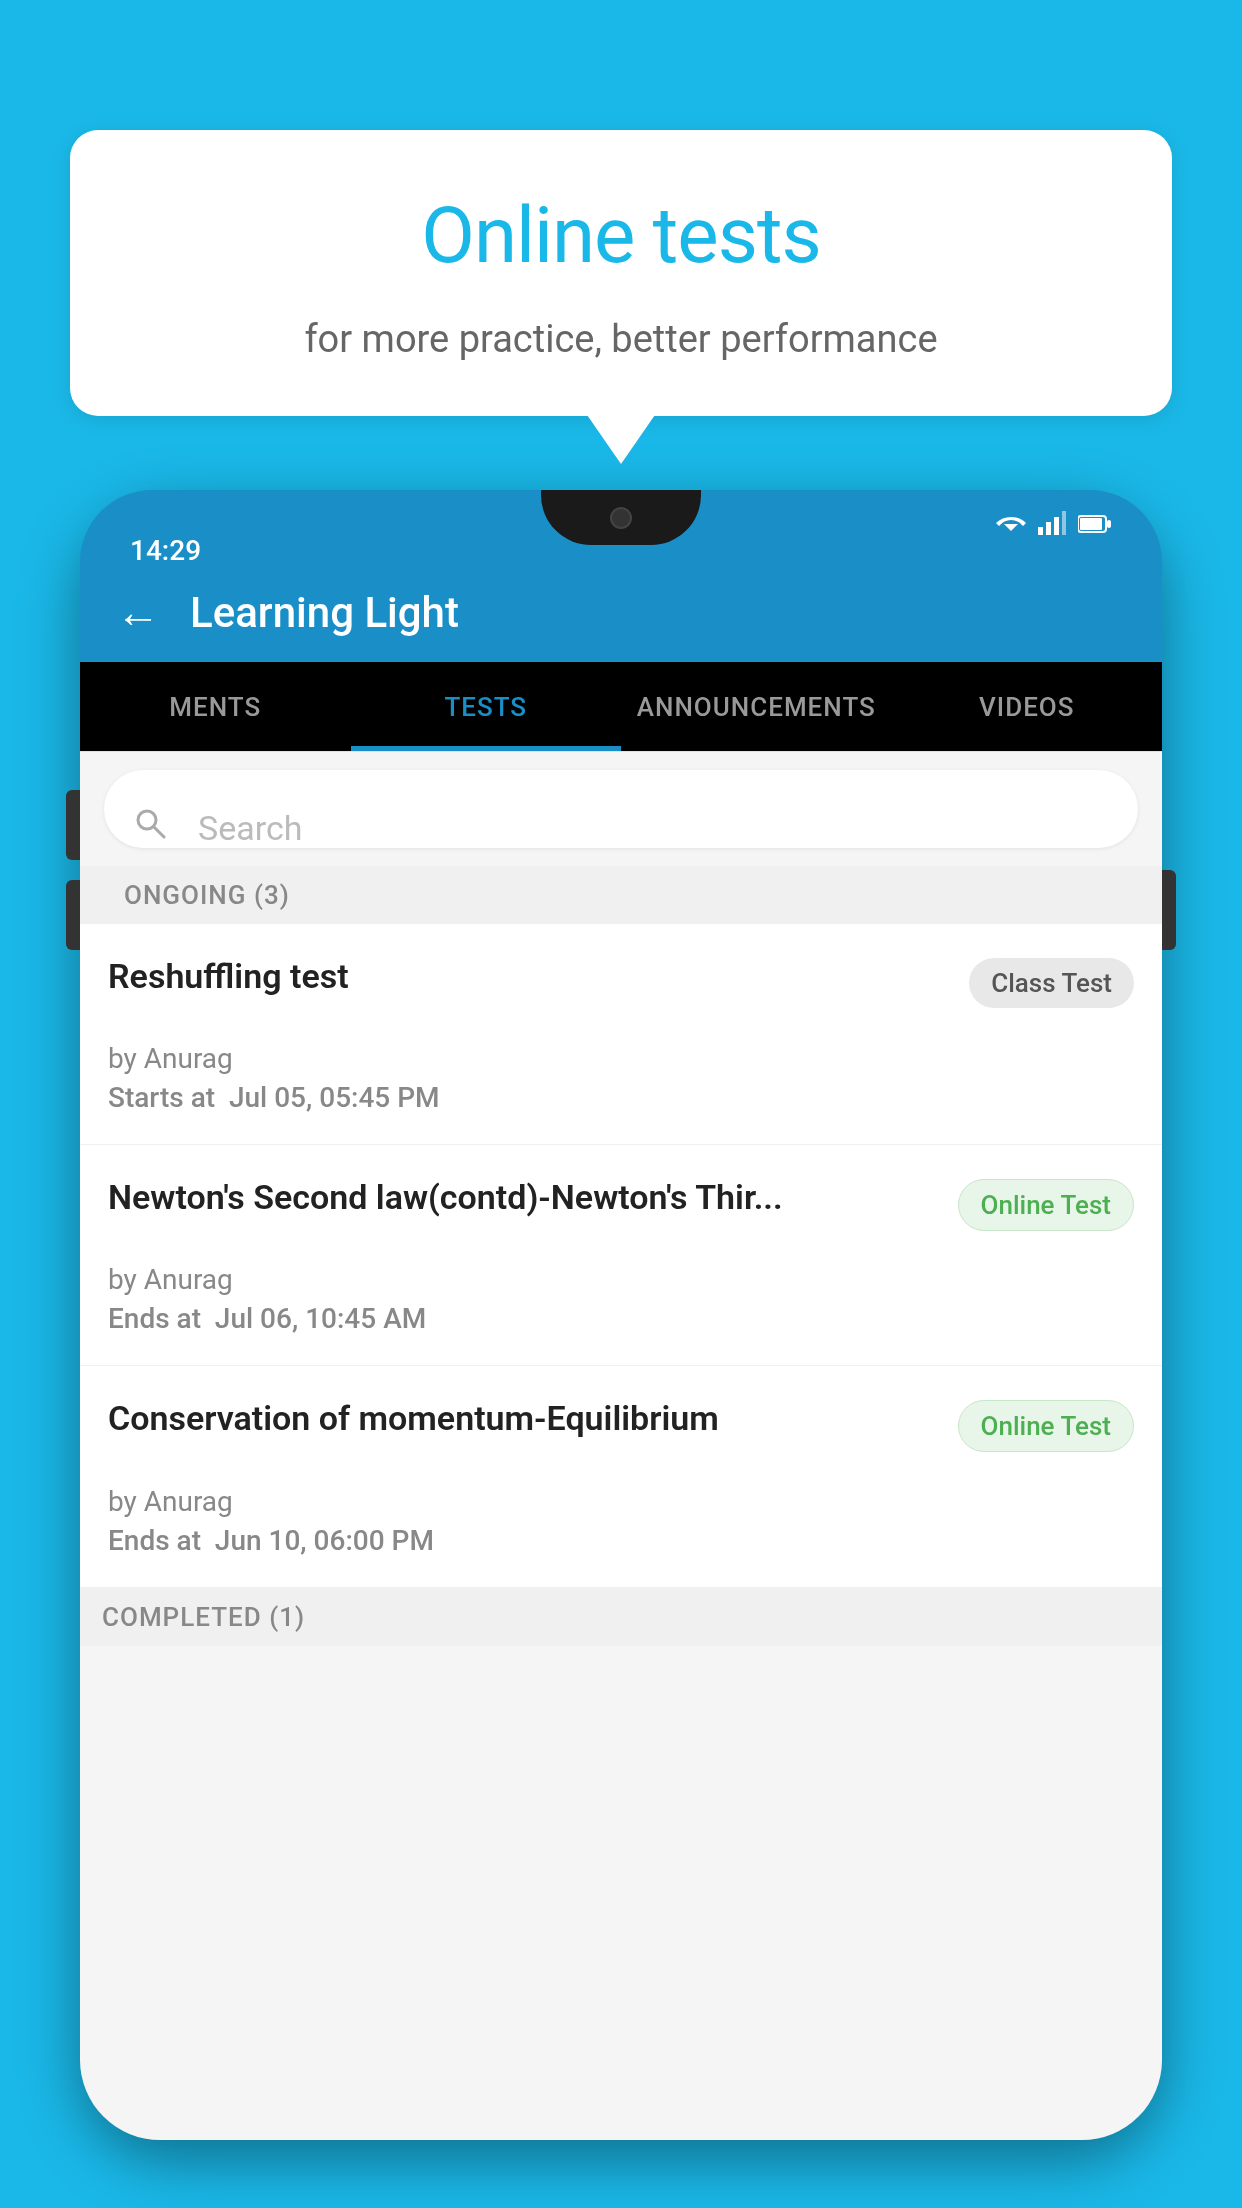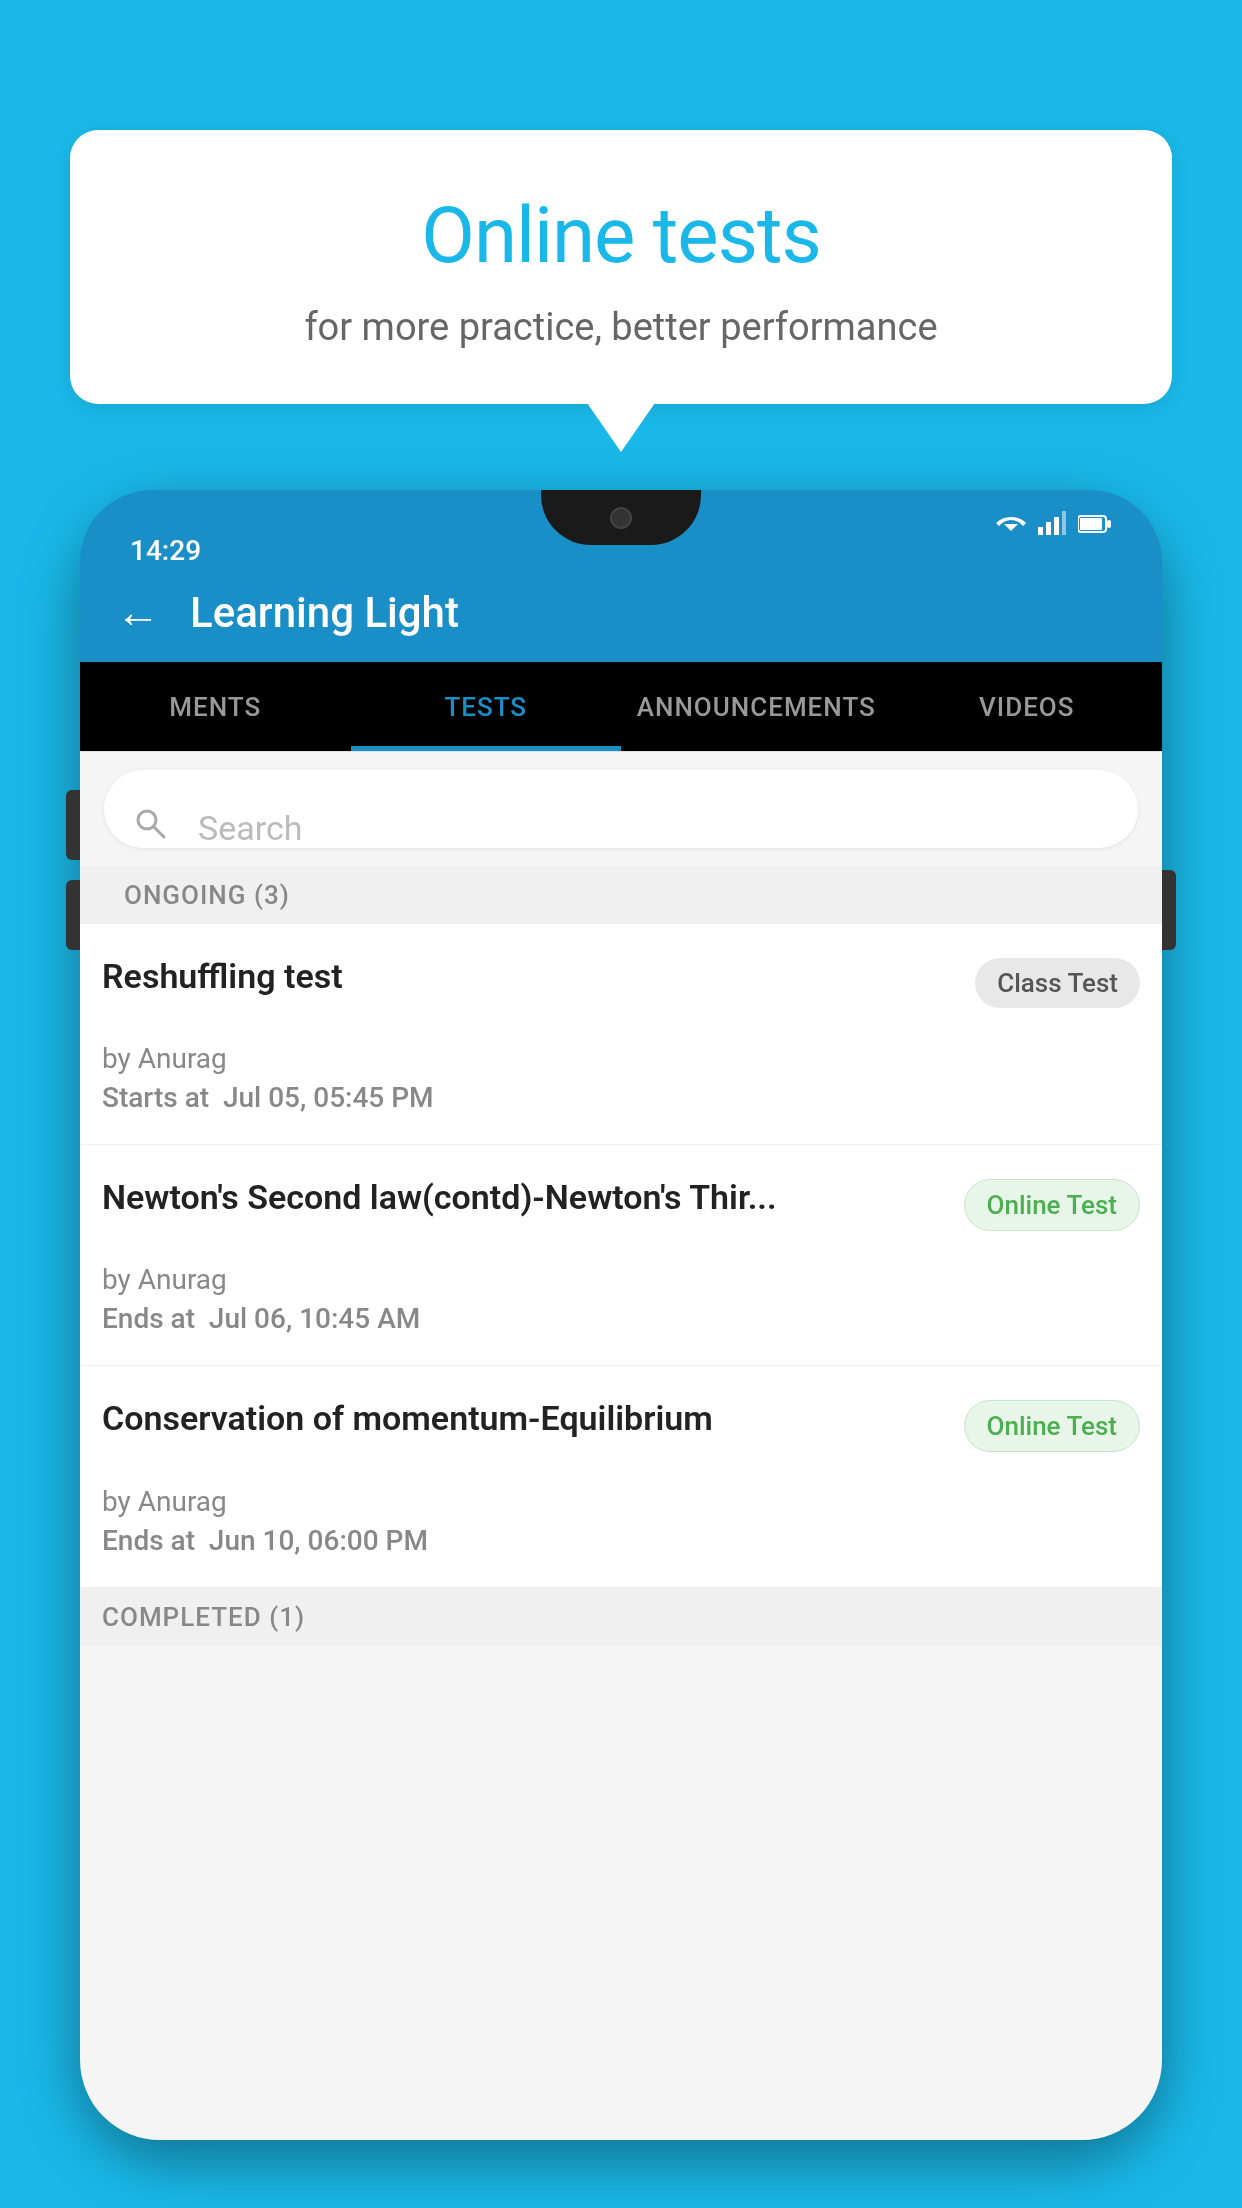--- a/index.html
+++ b/index.html
@@ -37,21 +37,21 @@
       height: 0;
       border-left: 36px solid transparent;
       border-right: 36px solid transparent;
       border-top: 52px solid white;
     }
 
     .bubble-title {
       font-size: 78px;
       color: #1ab8e8;
       font-weight: 400;
-      margin-bottom: 24px;
+      margin-bottom: 36px;
       letter-spacing: -1px;
     }
 
     .bubble-subtitle {
       font-size: 38px;
       color: #666;
       font-weight: 400;
     }
 
     
@@ -228,21 +228,21 @@
     .section-label {
       font-size: 26px;
       color: #888;
       font-weight: 500;
       letter-spacing: 1px;
     }
 
     
     .test-item {
       background: white;
-      padding: 30px 22px 30px;
+      padding: 30px 28px 30px;
       border-bottom: 1px solid #f0f0f0;
       display: flex;
       align-items: flex-start;
       justify-content: space-between;
       gap: 16px;
     }
 
     .test-info {
       flex: 1;
     }

